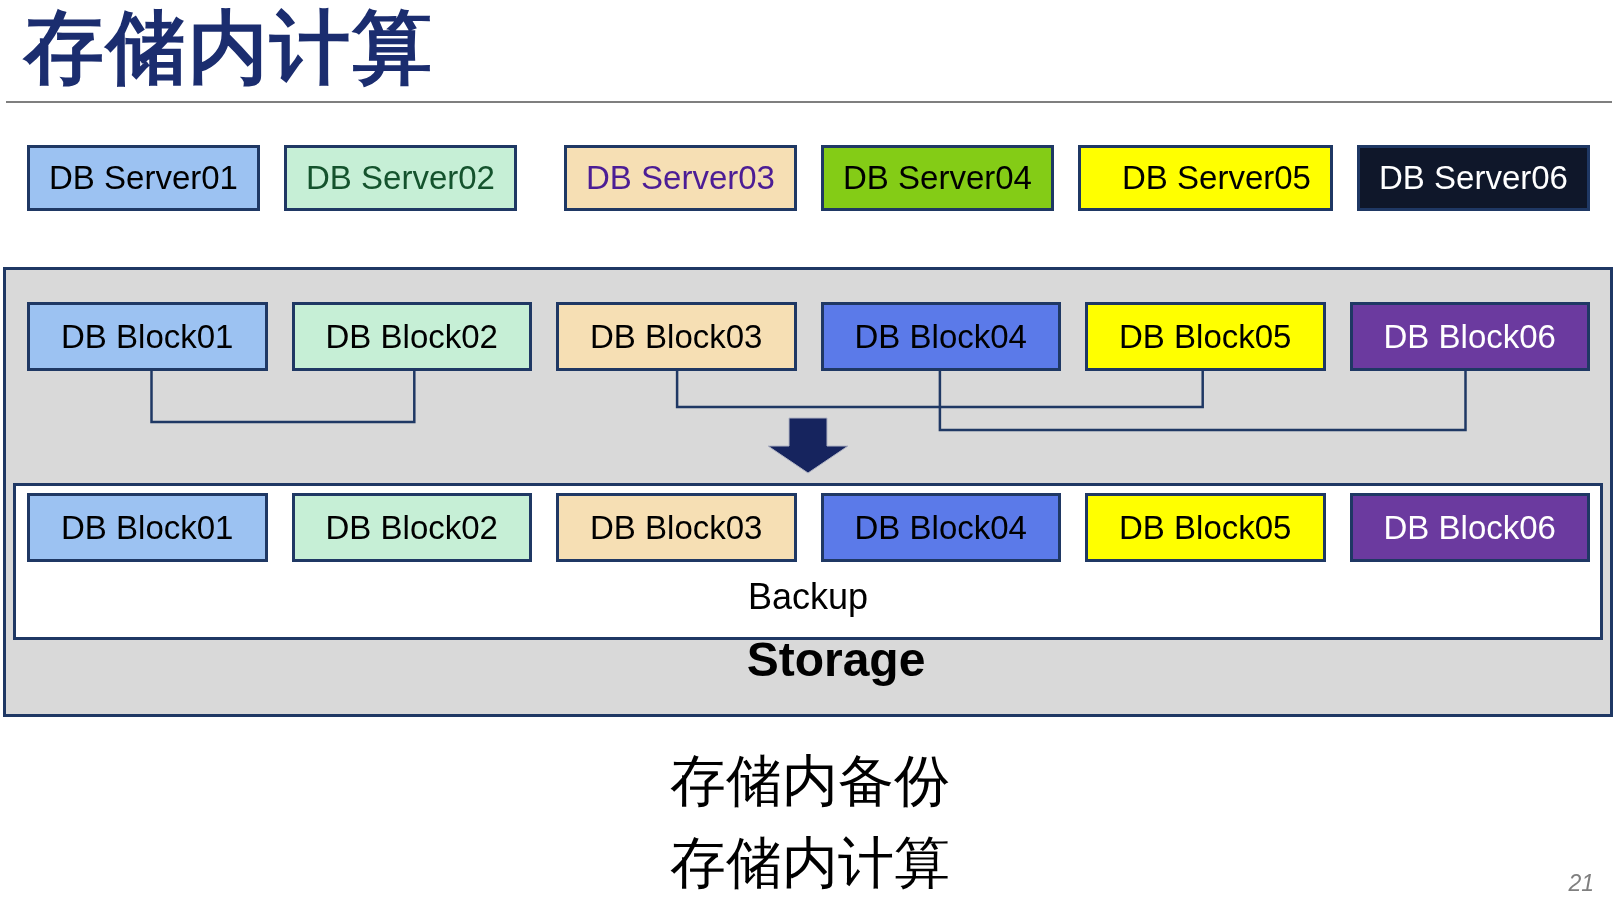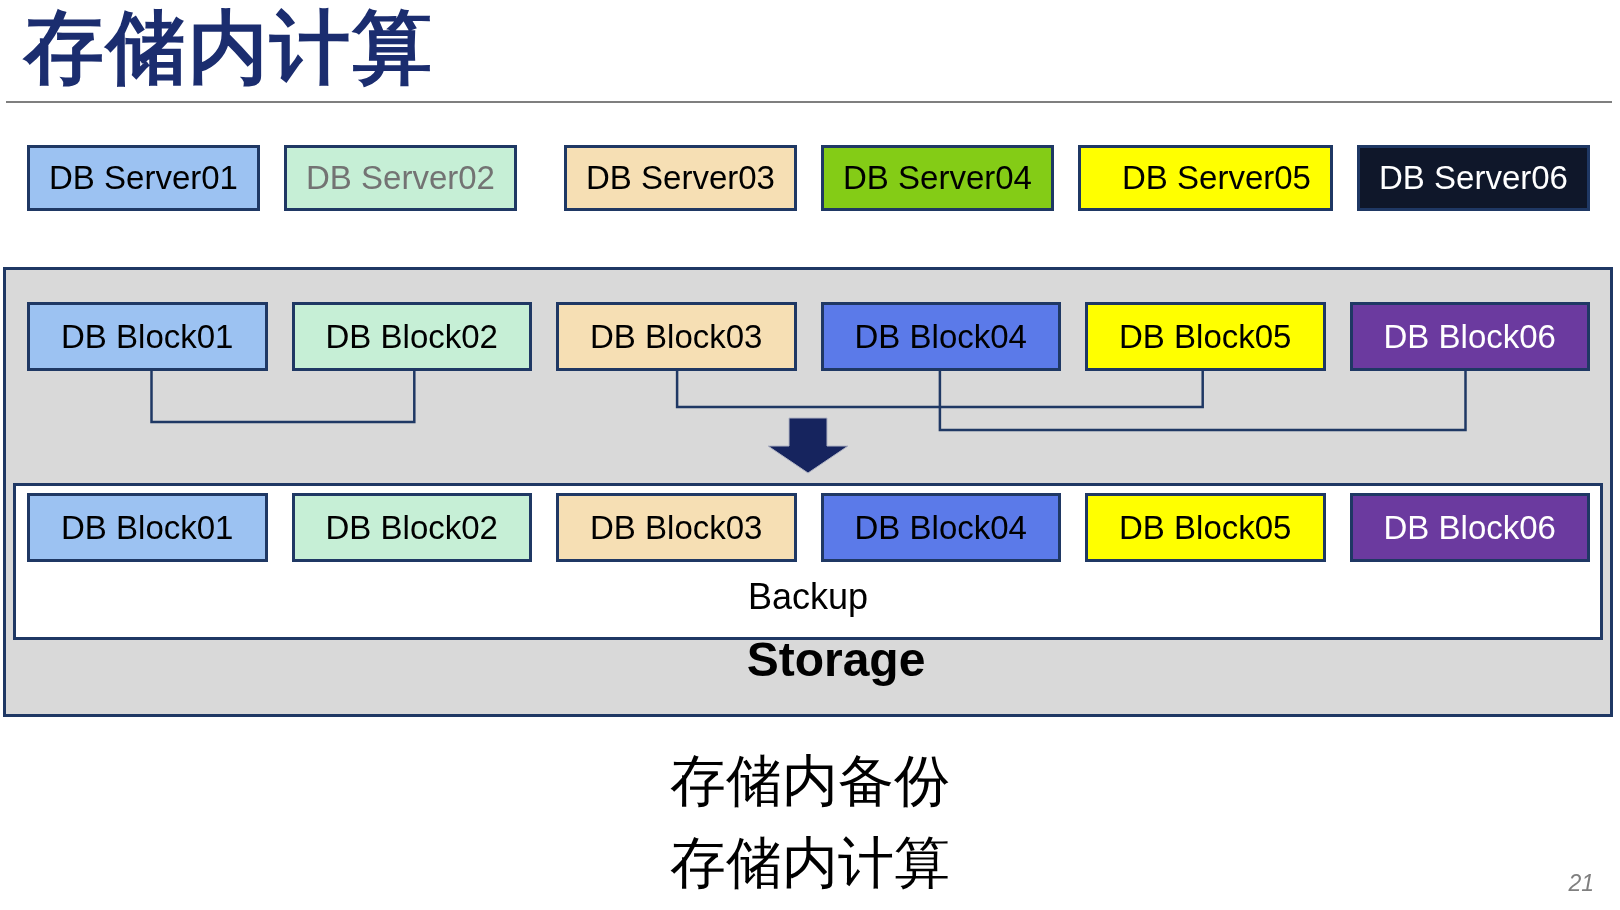--- a/index.html
+++ b/index.html
@@ -54,22 +54,22 @@
 </head>
 <body>
 
 <div class="canvas">
 
   <h1 class="slide-title">存储内计算</h1>
   <div class="title-rule"></div>
 
   <div class="row server-row">
     <div class="box" style="background-color: rgb(156, 194, 242); color: rgb(0, 0, 0);">DB Server01</div>
-    <div class="box" style="background-color: rgb(198, 239, 214); color: #737373;">DB Server02</div>
-    <div class="box" style="background-color: rgb(246, 223, 180); color: #000000; margin-left: 23px;">DB Server03</div>
+    <div class="box" style="background-color: rgb(198, 239, 214); color: #14532d;">DB Server02</div>
+    <div class="box" style="background-color: rgb(246, 223, 180); color: #4c1d95; margin-left: 23px;">DB Server03</div>
     <div class="box" style="background-color: #84cc16; color: rgb(0, 0, 0);">DB Server04</div>
     <div class="box" style="background-color: rgb(255, 255, 0); color: rgb(0, 0, 0); padding-left: 22px;">DB Server05</div>
     <div class="box" style="background-color: #0f172a; color: rgb(255, 255, 255);">DB Server06</div>
   </div>
 
   <div class="storage-container"></div>
 
   <div class="backup-box"></div>
 
   <svg class="connector-svg" viewBox="0 0 1620 910" xmlns="http://www.w3.org/2000/svg">

